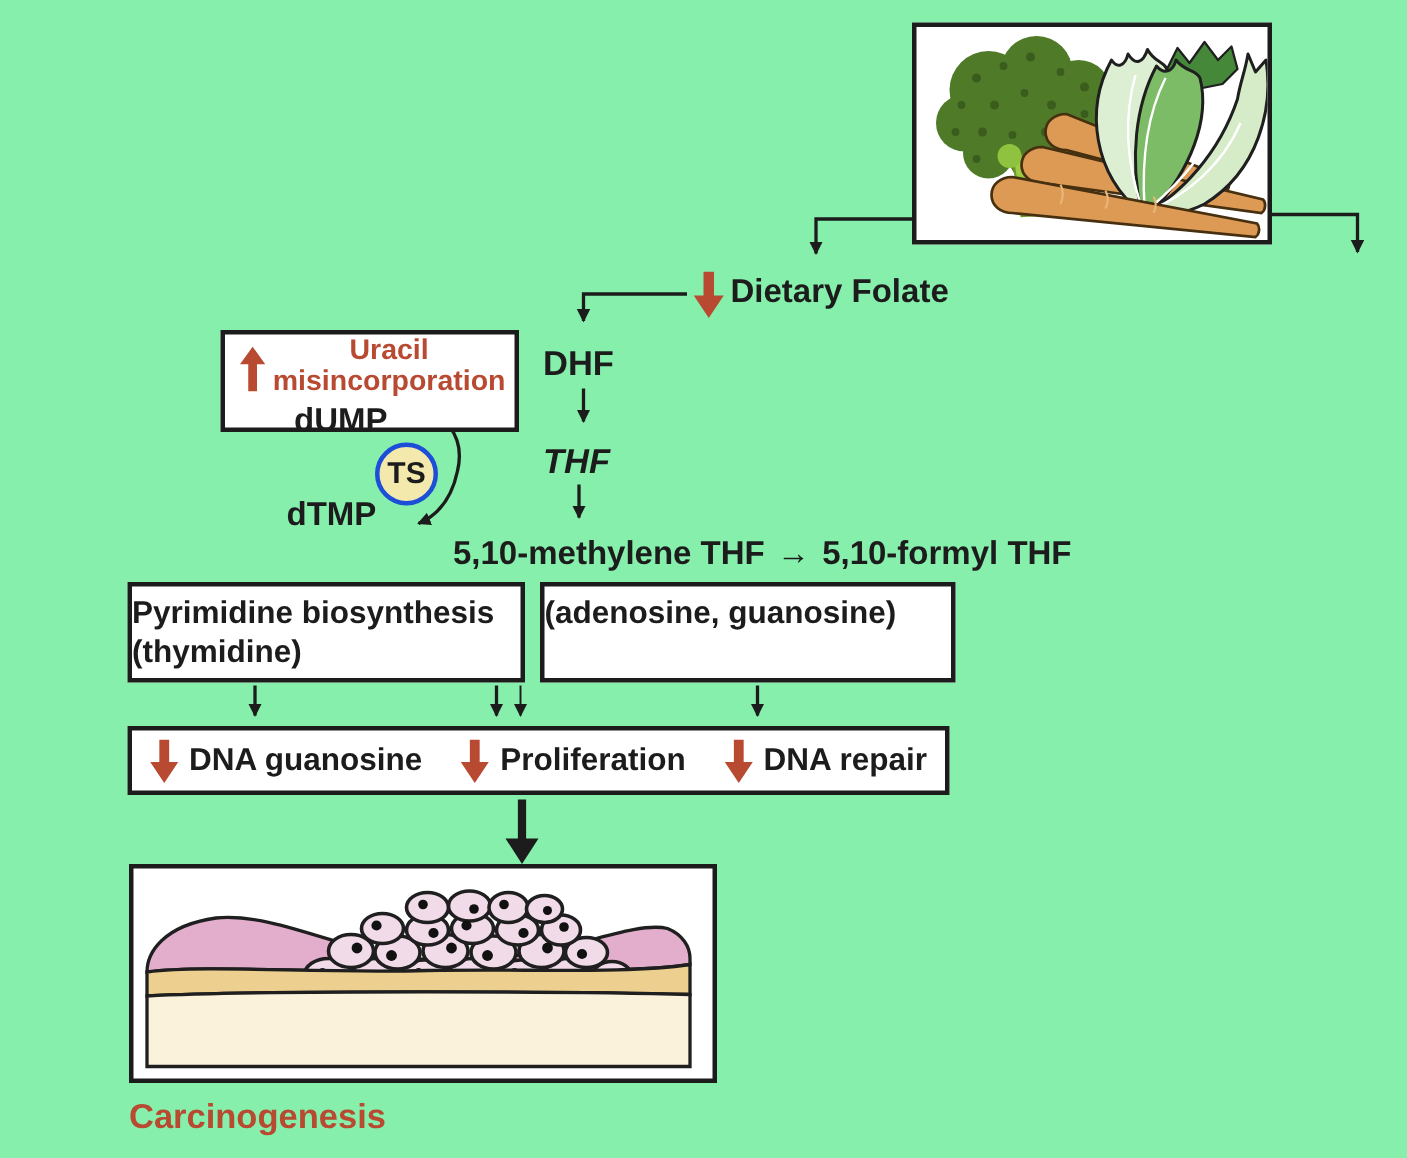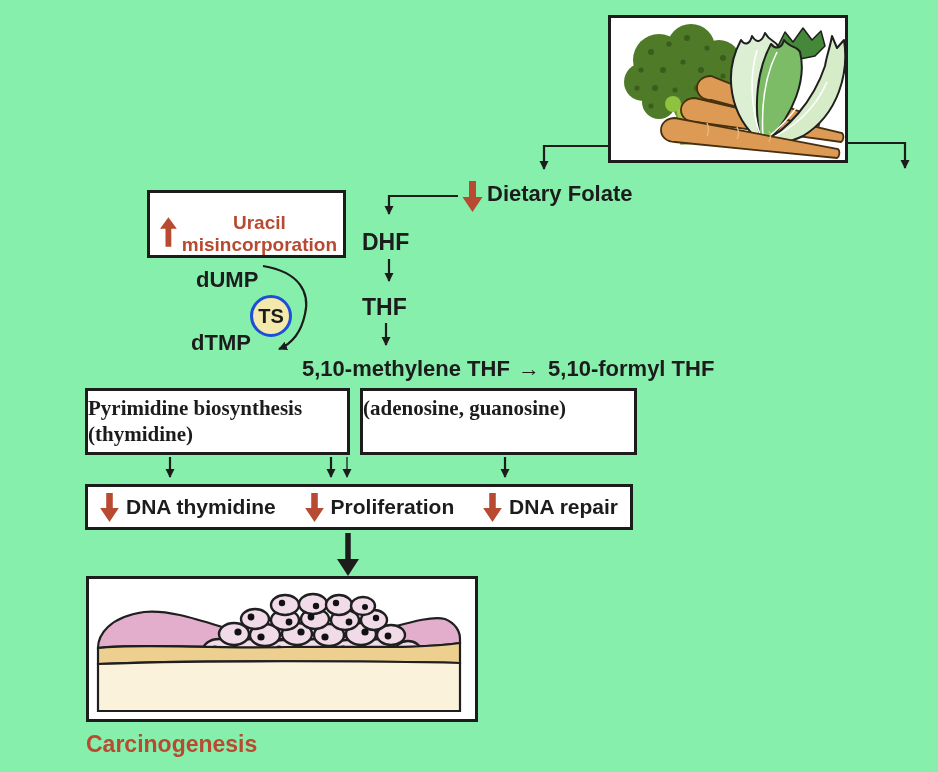--- a/index.html
+++ b/index.html
@@ -13,36 +13,36 @@
   }
   .abs { position:absolute; }
   .lbl { font-weight: bold; color:#1c1c1c; white-space: nowrap; }
   .red-text { color:#b84a32; }
   .outline-box {
     position:absolute;
     background:#ffffff;
     border:3px solid #1c1c1c;
   }
   .center-text { }
-  .two-line { line-height:1.22;font-family:Liberation Serif, serif; }
+  .two-line { line-height:1.22; }
   .flow-svg { position:absolute; left:0; top:0; pointer-events:none; }
   .outcomes {
     display:flex; align-items:center; justify-content:space-between;
     padding:0 12px;
   }
   .outcome-item { display:flex; align-items:center; gap:7px; }
   .ts-circle {
     position:absolute;
     width:42px; height:42px; border-radius:50%;
     border:3px solid #1d4ed8; background:#f3e9ac;
     display:flex; align-items:center; justify-content:center;
     font-weight:bold; font-size:20px; color:#1c1c1c;
   }
   .uracil {
-    display:flex; align-items:flex-end; gap:5px; padding:0 6px 0 10px;
+    display:flex; align-items:flex-start; gap:5px; padding:0 6px 0 10px;margin-top:30px;
   }
   .uracil .txt {
     flex:1; text-align:center; font-weight:bold; font-size:19px; line-height:1.12;
   }
   .fill-svg { position:absolute; left:0; top:0; width:100%; height:100%; }
 </style>
 </head>
 <body>
 
 <div class="stage">
@@ -148,21 +148,21 @@
     <svg width="26" height="46" viewBox="0 0 26 46">
       <polygon points="13,0 26,18 17.5,18 17.5,46 8.5,46 8.5,18 0,18" fill="#b84a32"></polygon>
     </svg>
     <div class="txt red-text">
       <div>Uracil</div>
       <div>misincorporation</div>
     </div>
   </div>
 
   <div class="abs lbl center-text" style="left:362px; top:229px; width:54px; font-size:23px;">DHF</div>
-  <div class="abs lbl center-text" style="left:362px; top:294px; width:54px; font-size:23px;">THF</div>
+  <div class="abs lbl center-text" style="left:362px; top:294px; width:54px; font-size:23px;font-style:italic;">THF</div>
 
   <div class="abs lbl" style="left:196px; top:267px; font-size:22px;">dUMP</div>
   <div class="ts-circle" style="left:250px; top:295px;">
     <span>TS</span>
   </div>
   <div class="abs lbl" style="left:191px; top:330px; font-size:22px;">dTMP</div>
 
   <div class="abs lbl" style="left:278px; top:356px; font-size:22px;margin-left:24px;">
     <span>5,10-methylene THF</span>
     <span style="margin:0 2px;">→</span>
@@ -175,21 +175,21 @@
   </div>
   <div class="outline-box lbl center-text two-line" style="left:360px; top:388px; width:277px; height:67px; font-size:21px; padding-top:5px;">
     <div>(adenosine, guanosine)</div>
   </div>
 
   <div class="outline-box outcomes" style="left:85px; top:484px; width:548px; height:46px;">
     <div class="outcome-item">
       <svg width="19" height="29" viewBox="0 0 20 31">
         <polygon points="6.5,0 13.5,0 13.5,16 20,16 10,31 0,16 6.5,16" fill="#b84a32"></polygon>
       </svg>
-      <span class="lbl" style="font-size:21px;">DNA thymidine</span>
+      <span class="lbl" style="font-size:21px;">DNA guanosine</span>
     </div>
     <div class="outcome-item">
       <svg width="19" height="29" viewBox="0 0 20 31">
         <polygon points="6.5,0 13.5,0 13.5,16 20,16 10,31 0,16 6.5,16" fill="#b84a32"></polygon>
       </svg>
       <span class="lbl" style="font-size:21px;">Proliferation</span>
     </div>
     <div class="outcome-item">
       <svg width="19" height="29" viewBox="0 0 20 31">
         <polygon points="6.5,0 13.5,0 13.5,16 20,16 10,31 0,16 6.5,16" fill="#b84a32"></polygon>

